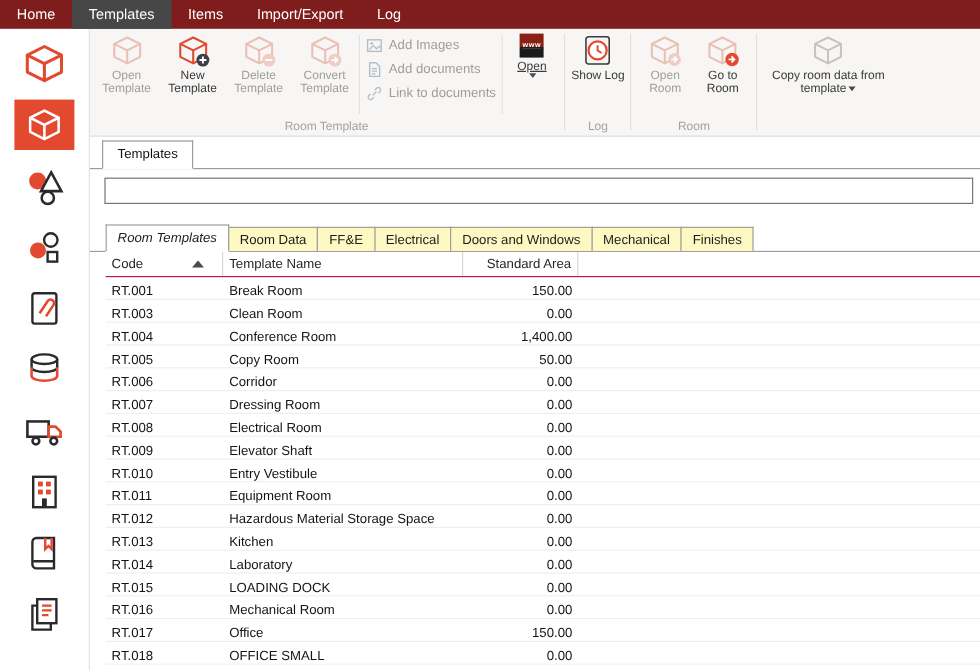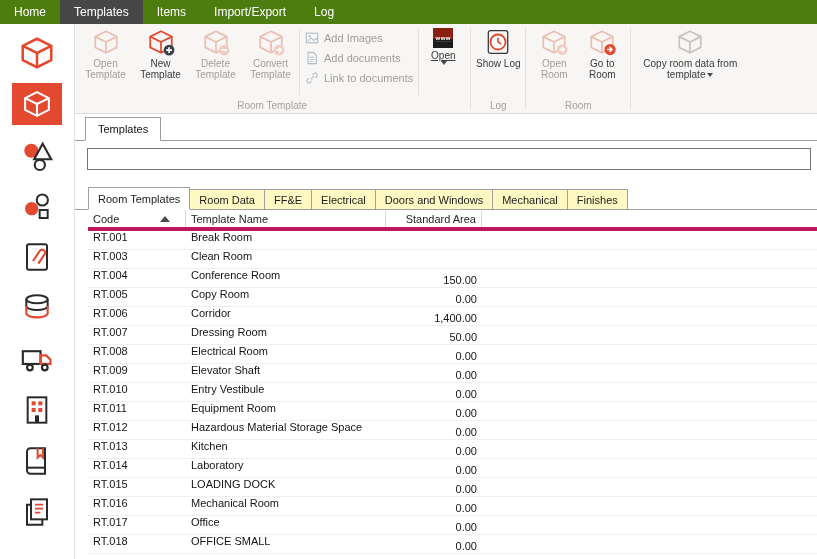--- a/index.html
+++ b/index.html
@@ -1,21 +1,21 @@
 <!DOCTYPE html>
 <html><head>
 <meta charset="utf-8">
 <style>
   *{margin:0;padding:0;box-sizing:border-box;}
   html,body{width:817px;height:559px;overflow:hidden;background:#fff;
     font-family:"Liberation Sans","DejaVu Sans",sans-serif;}
   .app{position:relative;width:817px;height:559px;}
 
   
-  .menubar{position:absolute;top:0;left:0;right:0;height:24px;background:#4d7c0f;
+  .menubar{position:absolute;top:0;left:0;right:0;height:24px;background:#7f1d1d;
     display:flex;align-items:stretch;z-index:5;}
   .menu-item{color:#fff;font-size:12px;padding:0 14px;display:flex;align-items:center;cursor:default;}
   .menu-item.active{background:#474747;}
 
   
   .sidebar{position:absolute;top:24px;left:0;width:75px;bottom:0;background:#fff;
     border-right:1px solid #e4e2e0;display:flex;flex-direction:column;align-items:center;
     padding-top:8px;gap:9px;z-index:4;}
   .side-btn{width:50px;height:42px;display:flex;align-items:center;justify-content:center;flex:0 0 auto;}
   .side-btn.selected{background:#e2492f;}
@@ -45,32 +45,32 @@
   .doc-tab-row{height:27px;position:relative;border-bottom:1px solid #9c9c9c;}
   .doc-tab{position:absolute;left:10px;bottom:-1px;height:24px;padding:0 12px;background:#fff;
     border:1px solid #9c9c9c;border-bottom:1px solid #fff;font-size:11px;display:flex;align-items:center;color:#111;}
   .filter-row{padding:7px 6px 0 12px;}
   .filter-input{width:724px;height:22px;border:1px solid #757575;font-size:11px;padding:0 4px;outline:none;
     font-family:"Liberation Sans","DejaVu Sans",sans-serif;}
   .tab-strip{display:flex;align-items:flex-end;border-bottom:1px solid #9f9f9f;padding-left:13px;
     height:23px;margin-top:17px;}
   .tab{font-size:11px;color:#1c1c1c;padding:0 9px;border:1px solid #9f9f9f;border-bottom:none;
     background:#fef9c3;margin-right:-1px;height:20px;display:flex;align-items:center;position:relative;cursor:default;}
-  .tab.active{background:#fff;height:23px;margin-bottom:-1px;border-bottom:1px solid #fff;z-index:2;}
+  .tab.active{background:#fff;height:23px;margin-bottom:-1px;border-bottom:1px solid #fff;z-index:2;font-style:italic;}
 
   .grid{margin-left:13px;}
-  .grid-header{display:flex;height:21px;border-bottom:4px solid #be185d;align-items:center;font-size:11px;color:#262626;}
+  .grid-header{display:flex;height:21px;border-bottom:1px solid #be185d;align-items:center;font-size:11px;color:#262626;}
   .hcell{height:100%;display:flex;align-items:center;padding:0 5px;border-right:1px solid #dad8d5;}
   .col-code{width:98px;}
   .col-name{width:200px;}
   .col-area{width:96px;justify-content:flex-end;text-align:right;}
   .sort-asc{width:0;height:0;border-left:5px solid transparent;border-right:5px solid transparent;
     border-bottom:6px solid #4b4b4b;margin-left:auto;margin-right:10px;}
   .grid-body{overflow:hidden;}
-  .grid-row{display:flex;height:19px;align-items:flex-start;font-size:11px;color:#141414;border-bottom:1px solid #f1efee;}
+  .grid-row{display:flex;height:19px;align-items:flex-end;font-size:11px;color:#141414;border-bottom:1px solid #f1efee;}
   .cell{padding:0 5px;overflow:hidden;white-space:nowrap;}
   .cell.col-area{text-align:right;display:flex;align-items:center;justify-content:flex-end;margin-top:43px;}
   svg{display:block;}
 </style>
 </head>
 <body>
 
 <div class="app">
 
   <header class="menubar">

